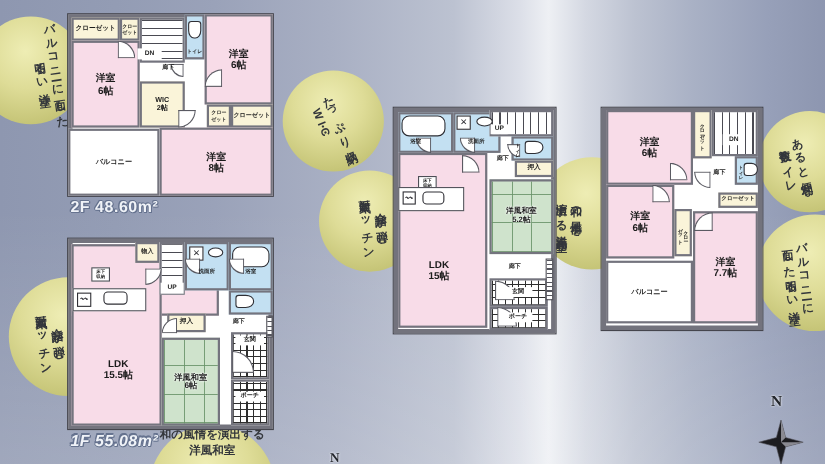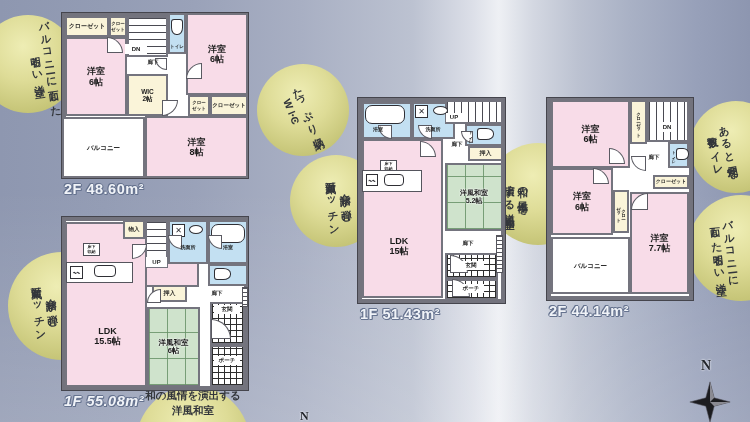--- a/index.html
+++ b/index.html
@@ -240,15 +240,13 @@
 
   <div class="compass-n" style="left:701px;top:358px;font-size:14px;">N</div>
   <svg class="compass" style="left:688px;top:380px;" width="44" height="44" viewBox="-24 -24 48 48">
     <polygon points="0,-22 4.6,-4.6 22,0 4.6,4.6 0,22 -4.6,4.6 -22,0 -4.6,-4.6" fill="#1c1c20" stroke="#55555d" stroke-width="0.6"></polygon>
     <polygon points="0,-22 4.6,-4.6 0,0" fill="#8a8a92"></polygon>
     <polygon points="22,0 4.6,4.6 0,0" fill="#8a8a92"></polygon>
   </svg>
   <div class="compass-n" style="left:300px;top:409px;font-size:12px;">N</div>
 <div class="planlabel" style="position: absolute; left: 64px; top: 181px;">2F 48.60m²</div>
     <div class="planlabel" style="position: absolute; left: 64px; top: 393px; font-style: italic;">1F 55.08m²</div>
-    <div class="planlabel" style="position: absolute; left: 360px; top: 306px;">1F 51.43m²</div>
-    <div class="planlabel" style="position: absolute; left: 549px; top: 303px;">2F 44.14m²</div>
   </div>
 
 </body></html>

